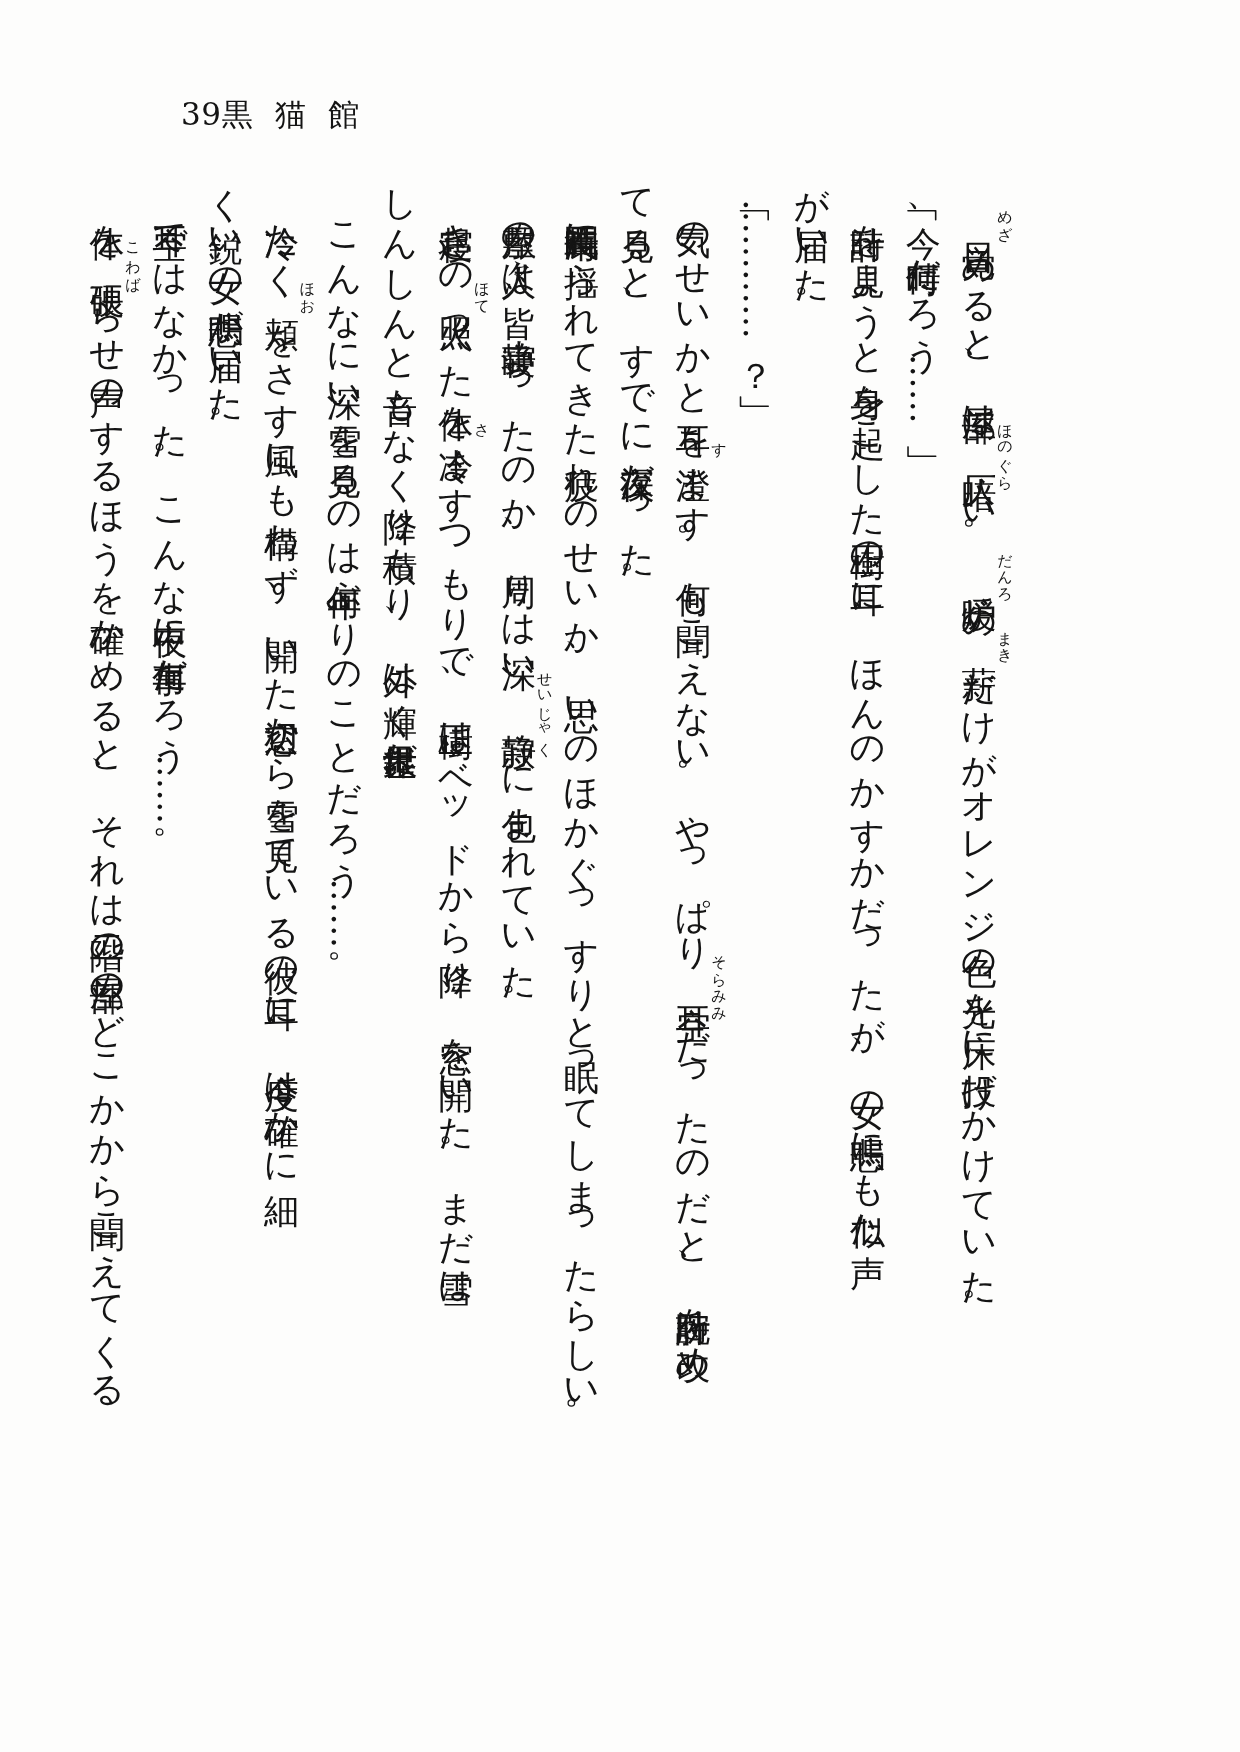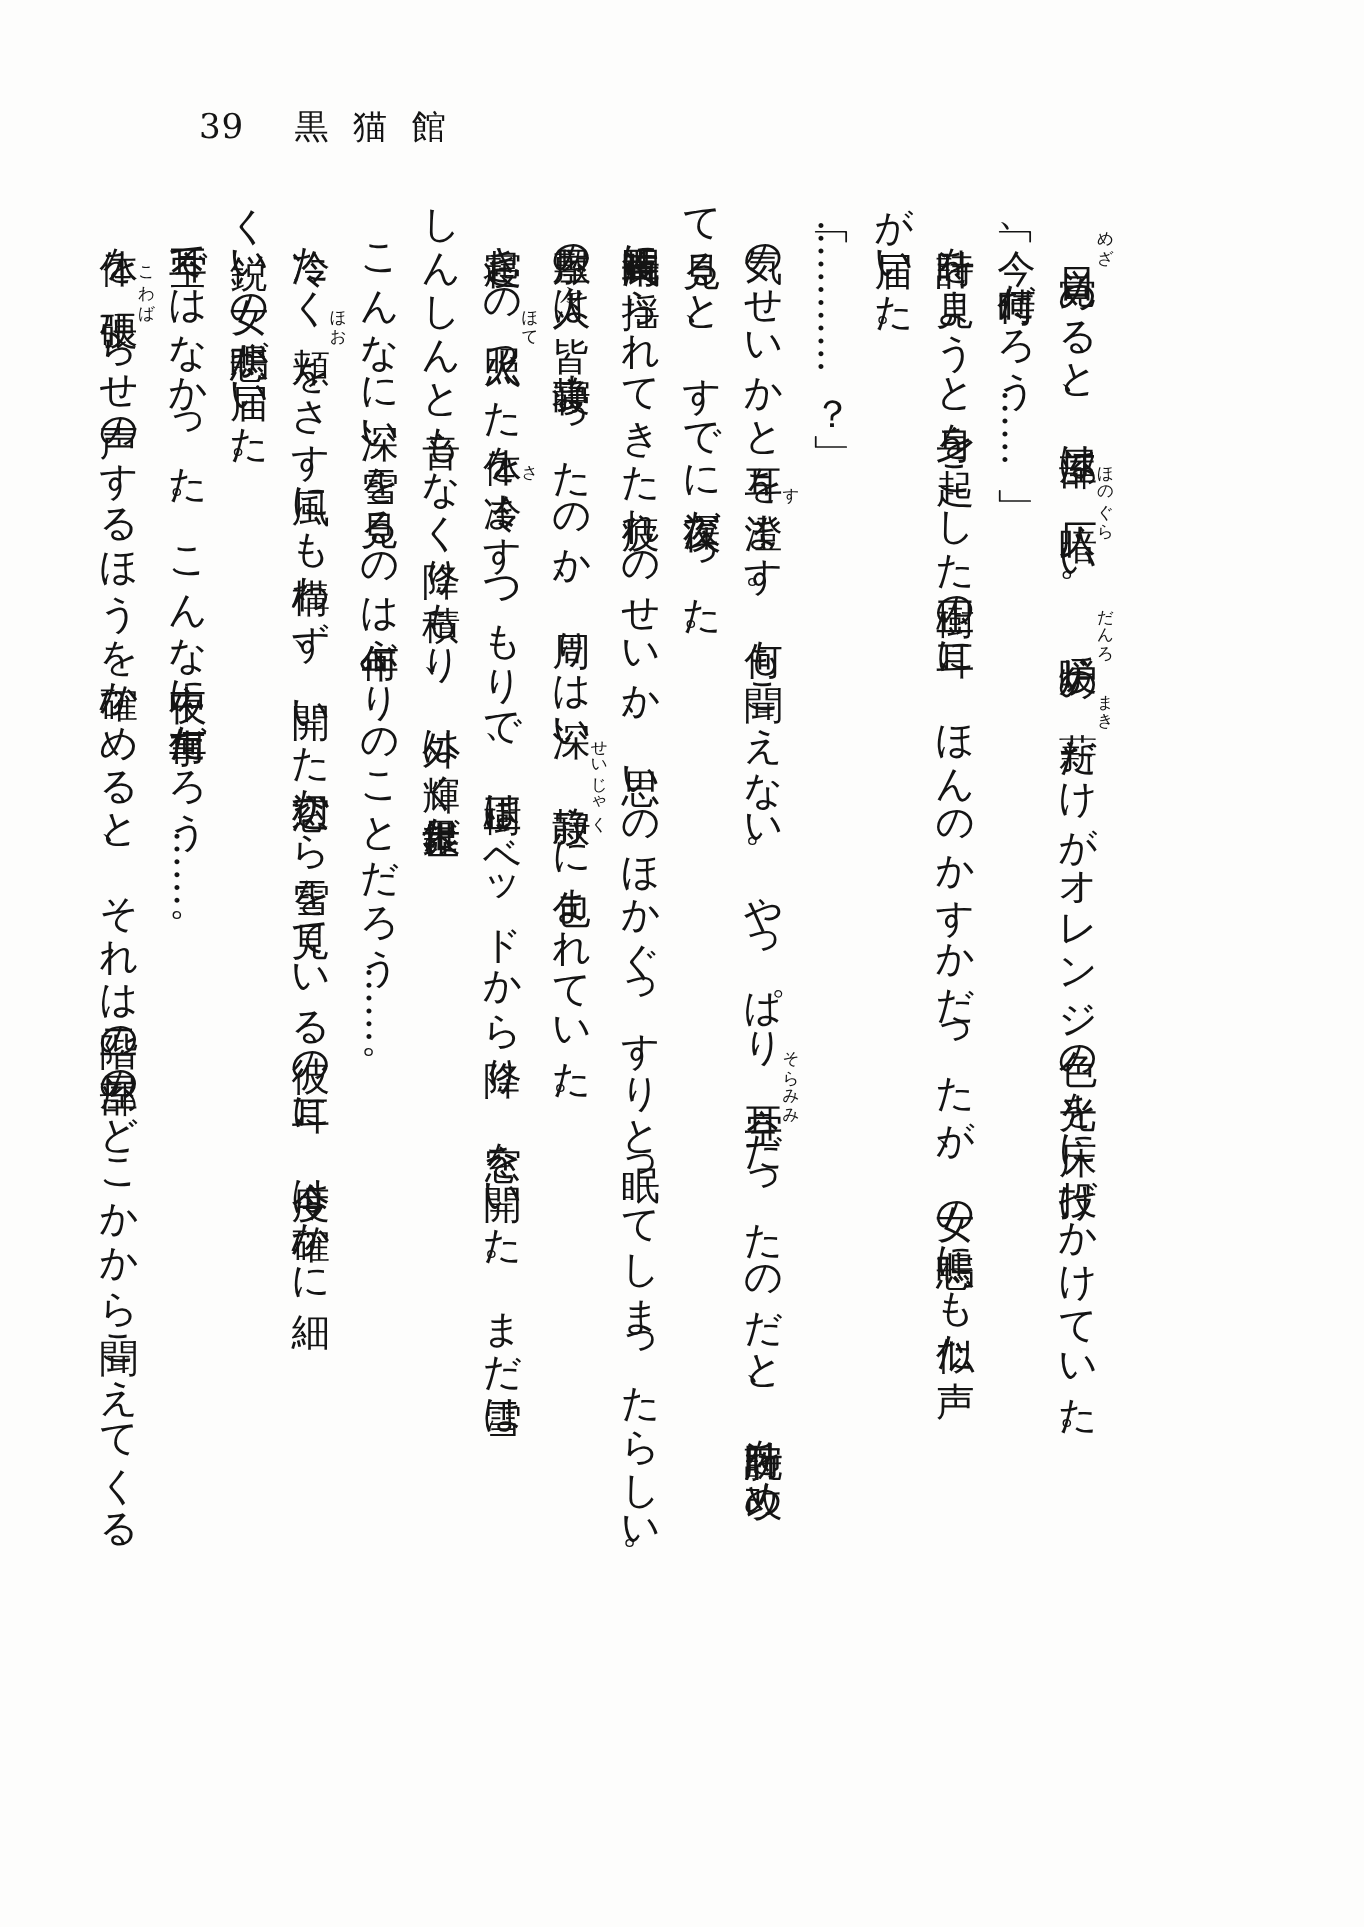--- a/index.html
+++ b/index.html
@@ -22,21 +22,20 @@
     font-size: 31px;
     white-space: nowrap;
   }
   .page-number {
     display: inline-block;
     letter-spacing: 0.02em;
     text-align: center;
   }
   .book-title {
     display: inline-block;
-    margin-left: 46px;
     letter-spacing: 0.72em;
   }
   .text-area {
     position: absolute;
     top: 164px;
     right: 227px;
     height: 1460px;
     writing-mode: vertical-rl;
     text-orientation: mixed;
     font-size: 35px;

